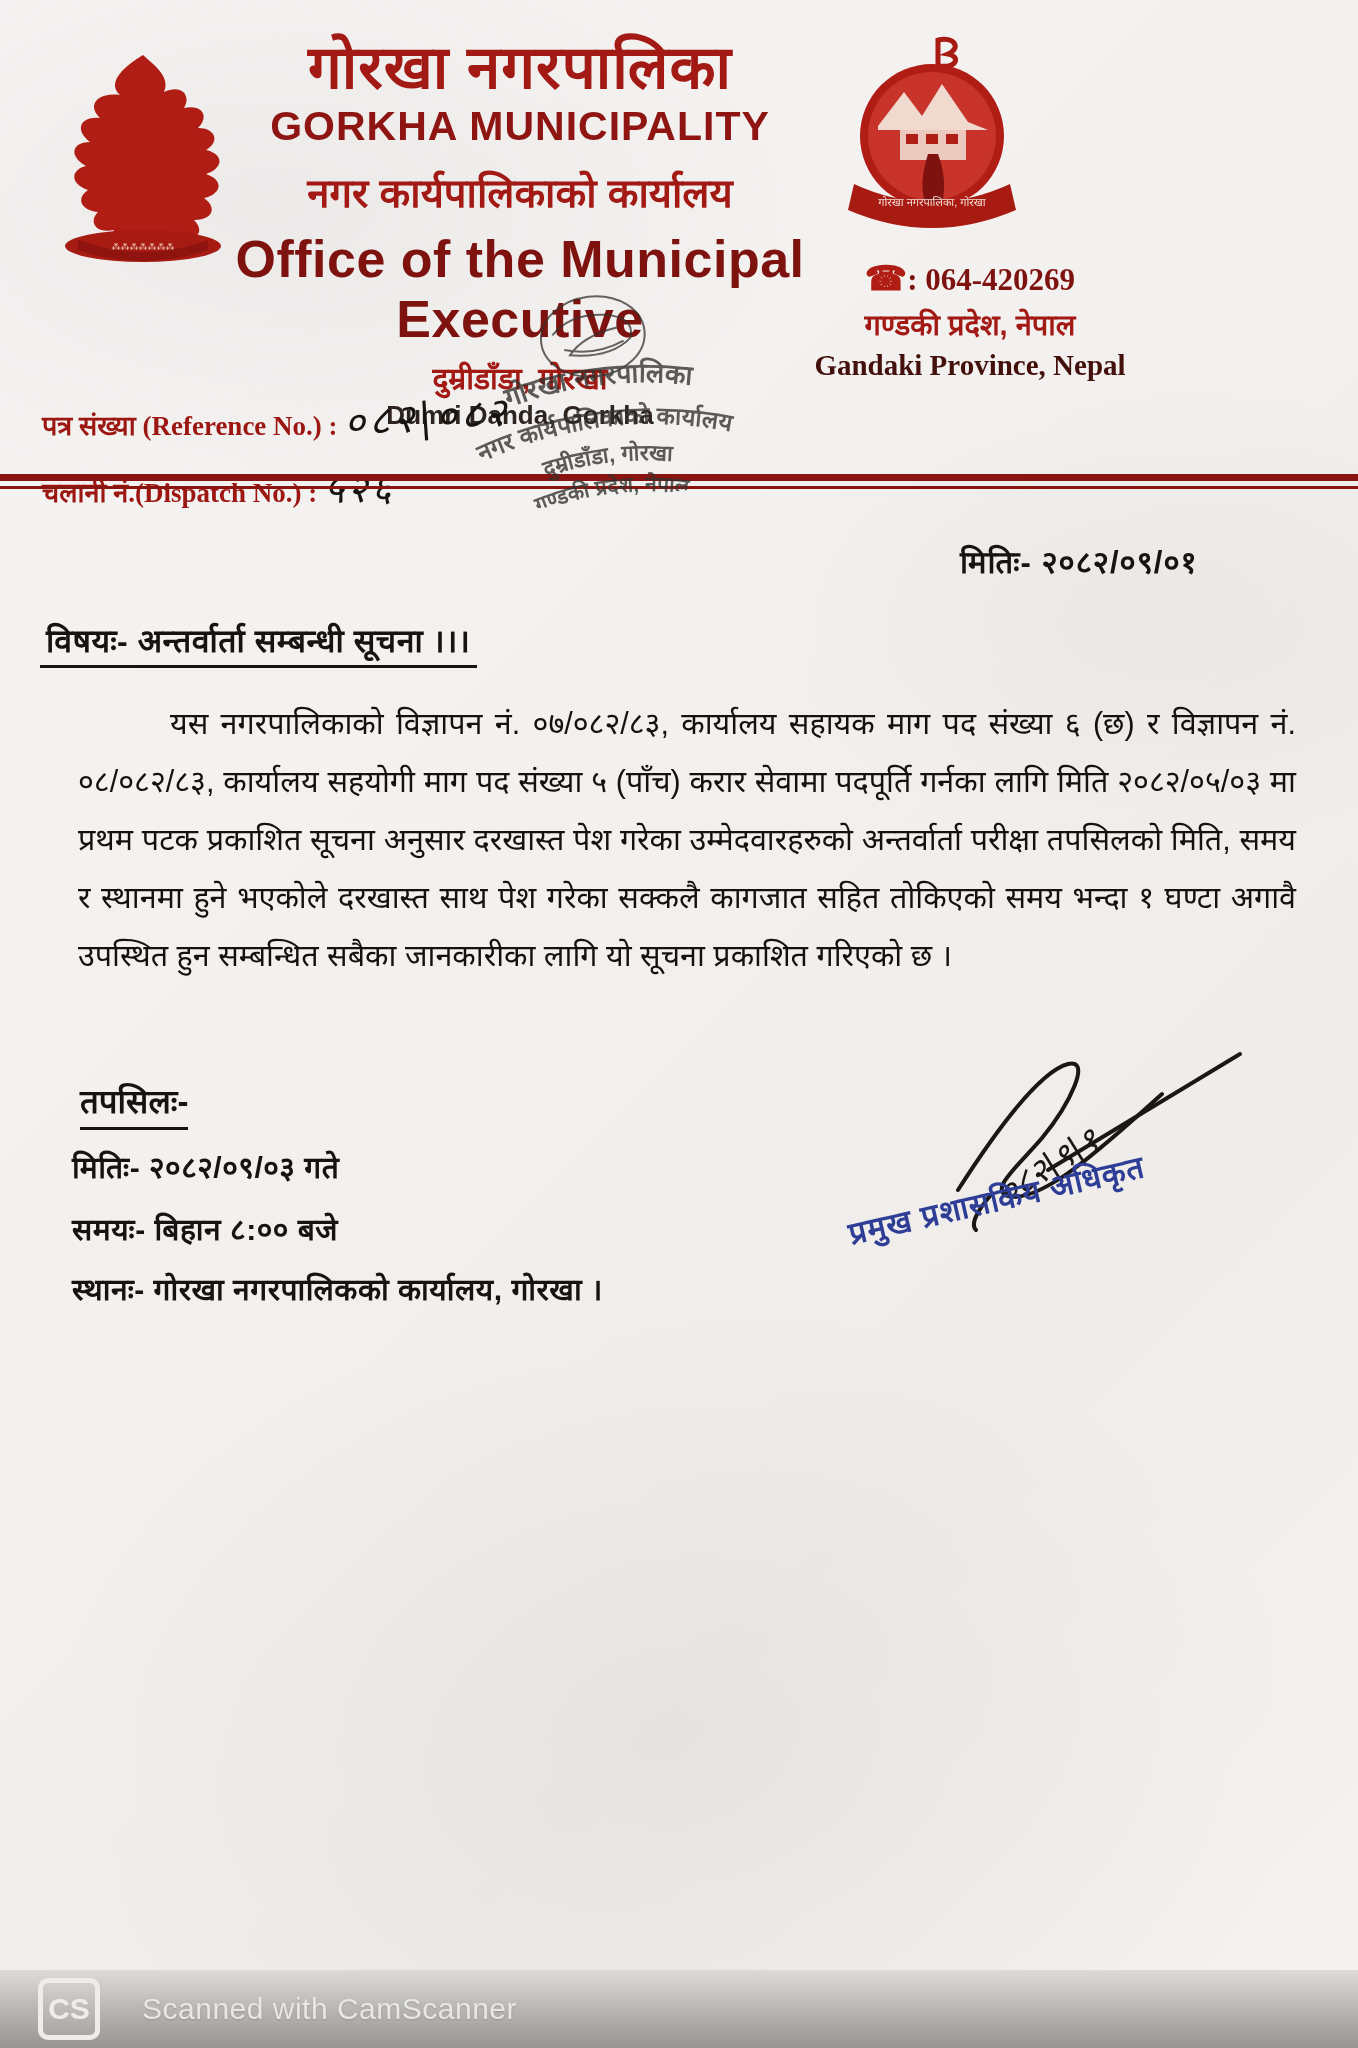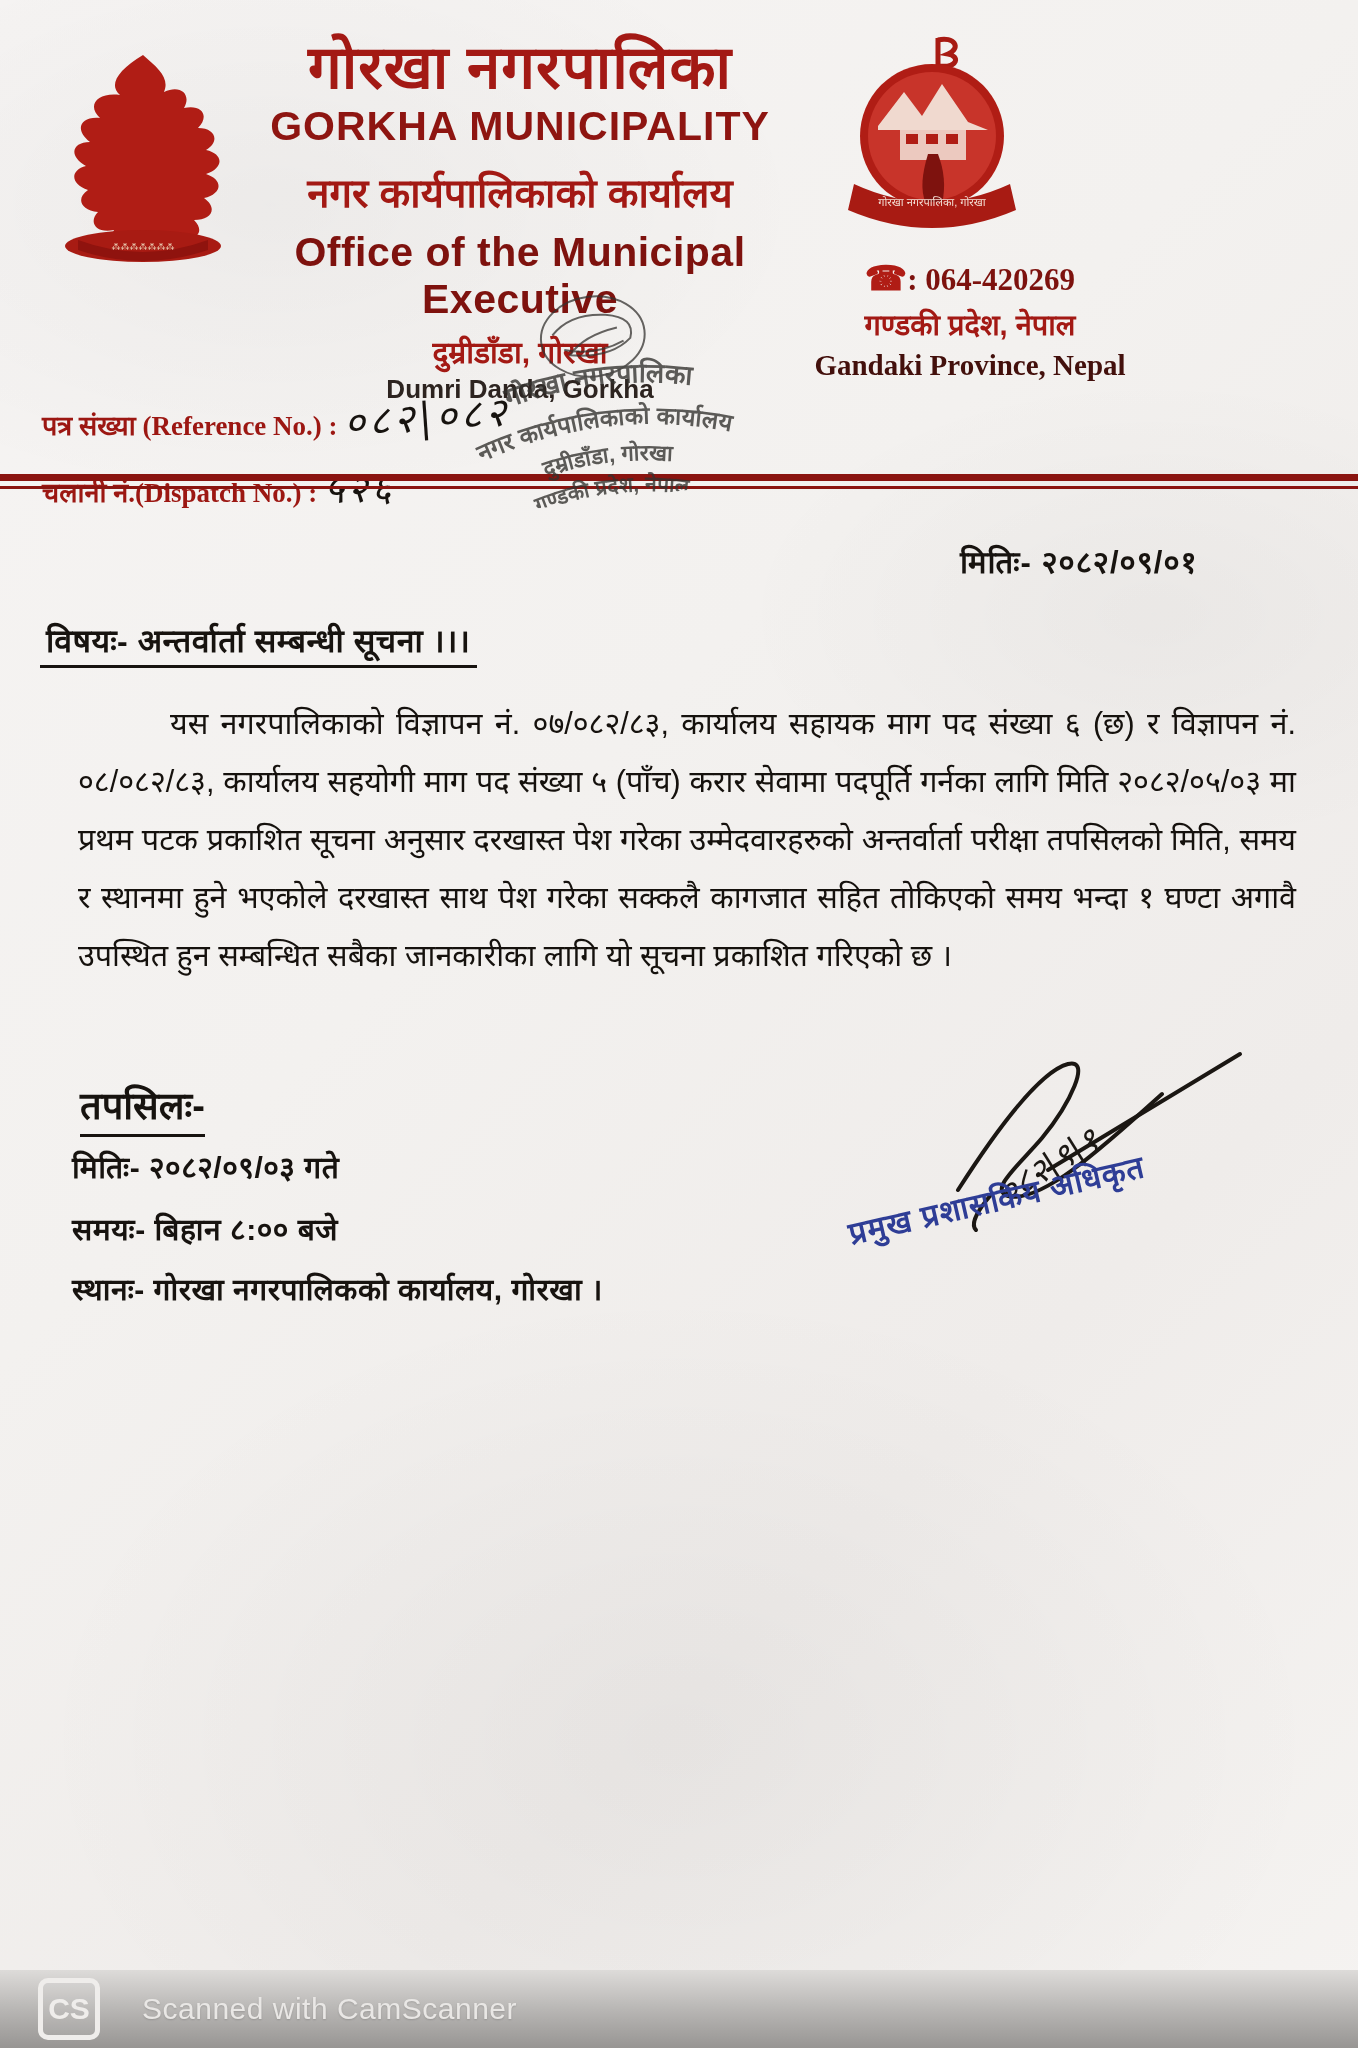--- a/index.html
+++ b/index.html
@@ -11,21 +11,21 @@
       radial-gradient(ellipse 1000px 700px at 50% 85%, rgba(0,0,0,0.04), transparent 65%),
       linear-gradient(135deg,#f6f4f3 0%,#f3f1ef 40%,#efecea 70%,#f5f3f1 100%);
     overflow:hidden;
     font-family:"Liberation Sans","DejaVu Sans",sans-serif;
   }
   
   .hdr-center{position:absolute;left:225px;top:36px;width:590px;text-align:center;}
   .title-np{font-size:60px;font-weight:bold;color:#a31914;letter-spacing:1px;line-height:1.05;}
   .title-en{font-size:41px;font-weight:bold;color:#8e1511;letter-spacing:1px;margin-top:4px;}
   .office-np{font-size:40px;font-weight:bold;color:#a31914;margin-top:14px;}
-  .office-en{font-size:41px;font-weight:bold;color:#7e120e;margin-top:10px;letter-spacing:0.5px;}
+  .office-en{font-size:52px;font-weight:bold;color:#7e120e;margin-top:10px;letter-spacing:0.5px;}
   .place-np{font-size:30px;font-weight:bold;color:#a31914;margin-top:8px;}
   .place-en{font-size:26px;font-weight:bold;color:#2d2420;margin-top:2px;}
   .logo{position:absolute;}
   
   .contact{position:absolute;left:770px;top:258px;width:400px;text-align:center;}
   .phone{font-size:31px;font-weight:bold;color:#7d120e;font-family:"Liberation Serif","DejaVu Serif",serif;}
   .phone .ph-ic{color:#b01d15;font-size:34px;}
   .prov-np{font-size:29px;font-weight:bold;color:#a31914;margin-top:6px;}
   .prov-en{font-size:29px;font-weight:bold;color:#43100c;margin-top:6px;font-family:"Liberation Serif","DejaVu Serif",serif;}
   
@@ -43,21 +43,21 @@
   
   .date-line{position:absolute;left:960px;top:540px;font-size:31px;color:#17130f;font-weight:bold;letter-spacing:1px;}
   .subject{position:absolute;left:4px;top:618px;width:100%;text-align:left;margin-left:36px;}
   .subject span{font-size:32px;font-weight:bold;color:#17130f;
     border-bottom:3px solid #17130f;padding:0 6px 6px 6px;letter-spacing:0.5px;}
   
   .body-par{position:absolute;left:78px;top:694px;width:1218px;
     font-size:30.5px;color:#15110d;line-height:58px;text-align:justify;text-indent:92px;
     font-weight:500;}
   
-  .tapasil{position:absolute;left:80px;top:1078px;font-size:38px;font-weight:bold;color:#17130f;
+  .tapasil{position:absolute;left:80px;top:1078px;font-size:33px;font-weight:bold;color:#17130f;
     border-bottom:3px solid #17130f;padding-bottom:4px;}
   .sched{position:absolute;left:72px;font-size:30px;font-weight:bold;color:#17130f;letter-spacing:0.5px;}
   .s1{top:1146px;} .s2{top:1208px;} .s3{top:1268px;}
   
   .sig-wrap{position:absolute;left:930px;top:1020px;width:400px;height:280px;}
   .sig-date{position:absolute;left:62px;top:122px;transform:rotate(-32deg);
     font-size:34px;color:#1b1archive713;color:#1b1713;font-family:"DejaVu Serif","Liberation Serif",serif;font-style:italic;}
   .sig-title{position:absolute;left:845px;top:1178px;transform:rotate(-13deg);
     font-size:31px;font-weight:bold;color:#2e3d96;letter-spacing:1px;}
   

